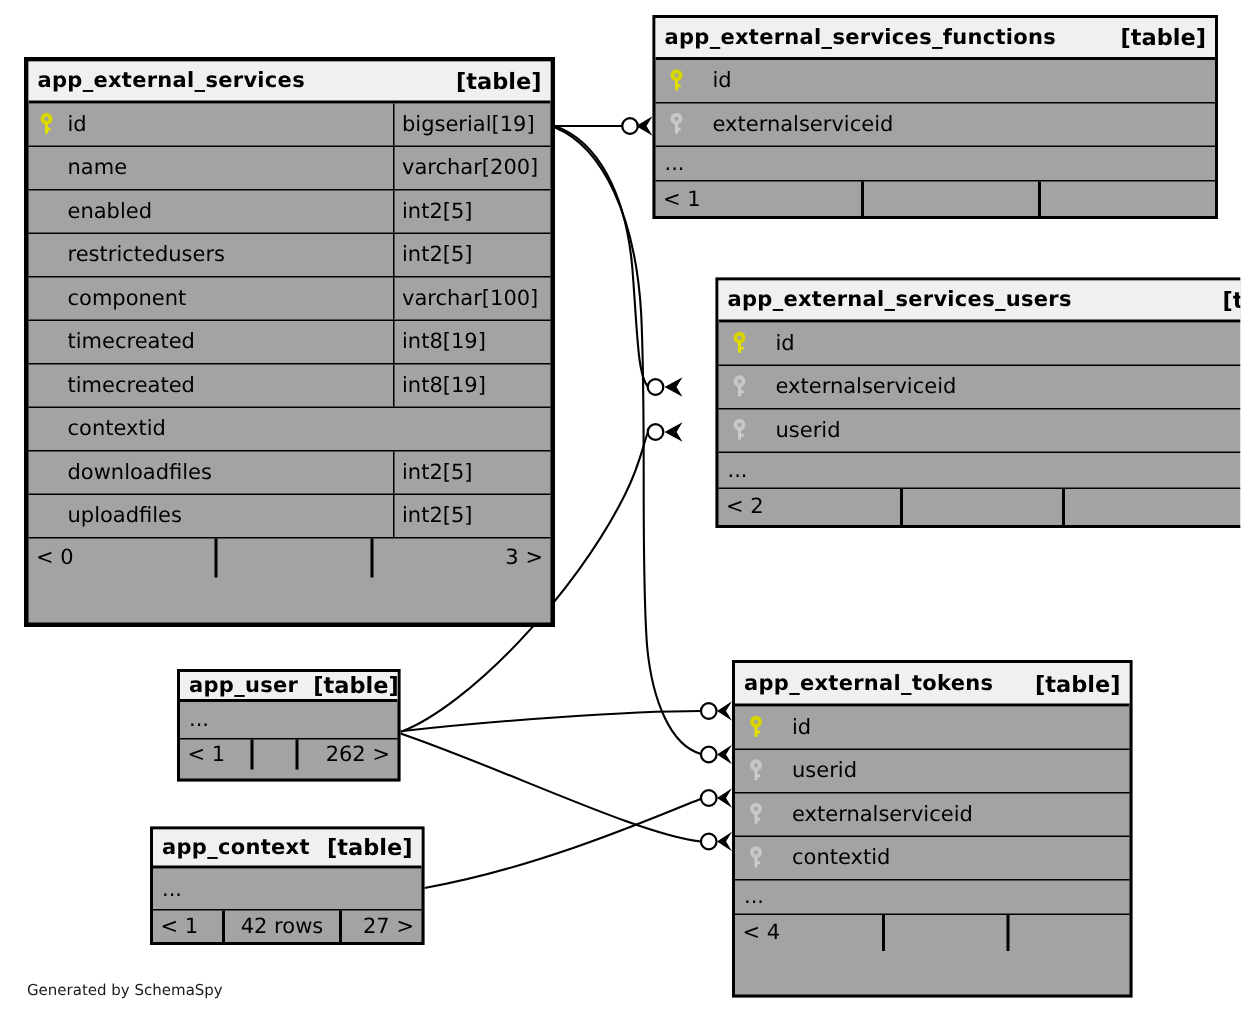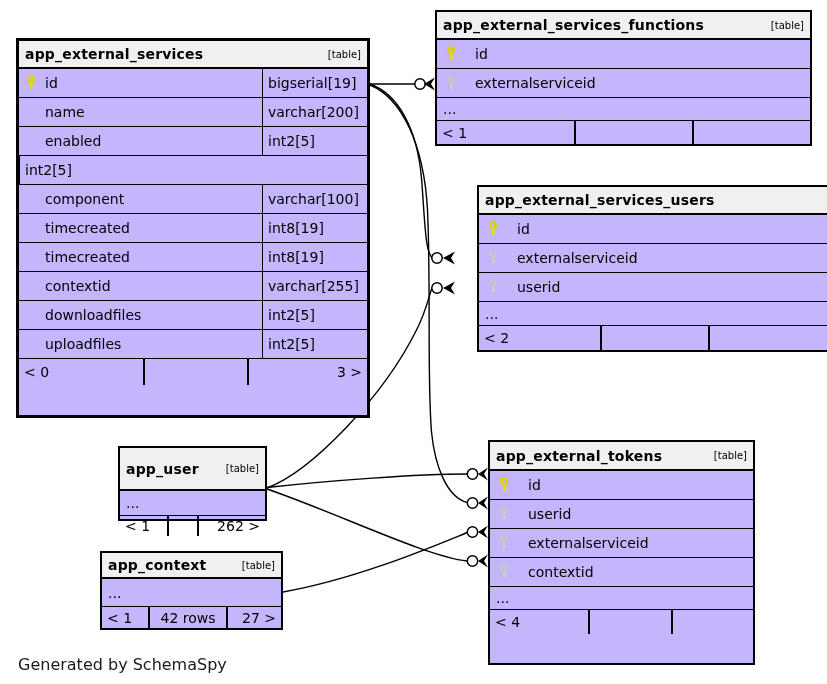--- a/index.html
+++ b/index.html
@@ -2,30 +2,30 @@
 <html><head>
 <meta charset="utf-8">
 <style>
   html,body { margin:0; padding:0; background:#fff; }
   #canvas {
     position:relative; width:827px; height:684px; background:#ffffff;
     font-family:"DejaVu Sans", "Liberation Sans", sans-serif; overflow:hidden;
   }
   #edges { position:absolute; left:0; top:0; width:827px; height:684px; z-index:1; }
   .tbl {
-    position:absolute; background:#c4b5fd; border:2px solid #000; box-sizing:border-box;
+    position:absolute; background:#a3a3a3; border:2px solid #000; box-sizing:border-box;
     z-index:2; font-size:14px; color:#000;
   }
   .tbl.main { border-width:3px; }
   .tbl-header {
     background:#f0f0f0; border-bottom:2px solid #000; display:flex;
     justify-content:space-between; align-items:center; padding:0 6px; box-sizing:border-box;
   }
   .tbl-name { font-weight:bold; font-size:14px; letter-spacing:0.2px; }
-  .tbl-tag { font-weight:normal; font-size:10px; padding-left:10px; }
+  .tbl-tag { font-weight:bold; font-size:15px; padding-left:10px; }
   .row { display:flex; align-items:stretch; border-bottom:1px solid #000; box-sizing:border-box; }
   .row:last-of-type { border-bottom:1px solid #000; }
   .namecell { flex:1; display:flex; align-items:center; box-sizing:border-box; }
   .typecell { border-left:1px solid #000; display:flex; align-items:center; padding-left:5px; box-sizing:border-box; }
   .keyicon { flex:0 0 12px; width:12px; height:16px; }
   .k-pk .khead { stroke:#d8d400; } .k-pk .kstem { stroke:#e3e000; }
   .k-fk .khead { stroke:#c6c6c6; } .k-fk .kstem { stroke:#cccccc; }
   .k-none { visibility:hidden; }
   .ellipsisrow { display:flex; align-items:center; padding-left:6px; border-bottom:1px solid #000; box-sizing:border-box; }
   .tfooter { display:flex; align-items:stretch; box-sizing:border-box; }
@@ -64,32 +64,32 @@
   #t-users .fc0 { width:121px; } #t-users .fc1 { width:108px; } #t-users .fc2 { flex:1; }
 
   #t-tokens { left:488px; top:400px; width:267px; height:225px;margin-top:40px; }
   #t-tokens .tbl-header { height:29px; }
   #t-tokens .row { height:29px; }
   #t-tokens .ellipsisrow { height:23px; }
   #t-tokens .tfooter { height:24px; }
   #t-tokens .fc0 { width:98px; } #t-tokens .fc1 { width:83px; } #t-tokens .fc2 { flex:1; }
 
   #t-user { left:118px; top:446px; width:149px; height:75px; }
-  #t-user .tbl-header { height:43px; }
+  #t-user .tbl-header { height:20px; }
   #t-user .ellipsisrow { height:25px; }
   #t-user .tfooter { height:20px; }
   #t-user .fc0 { width:47px; } #t-user .fc1 { width:30px; } #t-user .fc2 { flex:1; }
 
   #t-context { left:100px; top:551px; width:183px; height:79px;text-align:right; }
   #t-context .tbl-header { height:26px; }
   #t-context .ellipsisrow { height:28px; }
   #t-context .tfooter { height:21px; }
   #t-context .fc0 { width:46px; } #t-context .fc1 { width:78px; } #t-context .fc2 { flex:1; }
 
-  #caption { position:absolute; left:18px; top:655px; font-size:16px; color:#1a1a1a; z-index:2; }
+  #caption { position:absolute; left:18px; top:655px; font-size:10px; color:#1a1a1a; z-index:2; }
 
   .edgeline { fill:none; stroke:#000; stroke-width:1.4px; }
   .edgedot { fill:#fff; stroke:#000; stroke-width:1.5px; }
   .crow { fill:#000; stroke:none; }
 </style>
 </head>
 <body>
 
 <div id="canvas">
 
@@ -154,20 +154,24 @@
       <span class="typecell">varchar[200]</span>
     </div>
     <div class="row">
       <span class="namecell">
           <svg class="keyicon k-none" viewBox="0 0 12 16"></svg>
           <span>enabled</span>
         </span>
       <span class="typecell">int2[5]</span>
     </div>
     <div class="row">
+      <span class="namecell">
+          <svg class="keyicon k-none" viewBox="0 0 12 16"></svg>
+          <span>restrictedusers</span>
+        </span>
       <span class="typecell">int2[5]</span>
     </div>
     <div class="row">
       <span class="namecell">
           <svg class="keyicon k-none" viewBox="0 0 12 16"></svg>
           <span>component</span>
         </span>
       <span class="typecell">varchar[100]</span>
     </div>
     <div class="row">
@@ -182,21 +186,20 @@
           <svg class="keyicon k-none" viewBox="0 0 12 16"></svg>
           <span>timecreated</span>
         </span>
       <span class="typecell">int8[19]</span>
     </div>
     <div class="row">
       <span class="namecell">
           <svg class="keyicon k-none" viewBox="0 0 12 16"></svg>
           <span>contextid</span>
         </span>
-      <span class="typecell">varchar[255]</span>
     </div>
     <div class="row">
       <span class="namecell">
           <svg class="keyicon k-none" viewBox="0 0 12 16"></svg>
           <span>downloadfiles</span>
         </span>
       <span class="typecell">int2[5]</span>
     </div>
     <div class="row">
       <span class="namecell">

